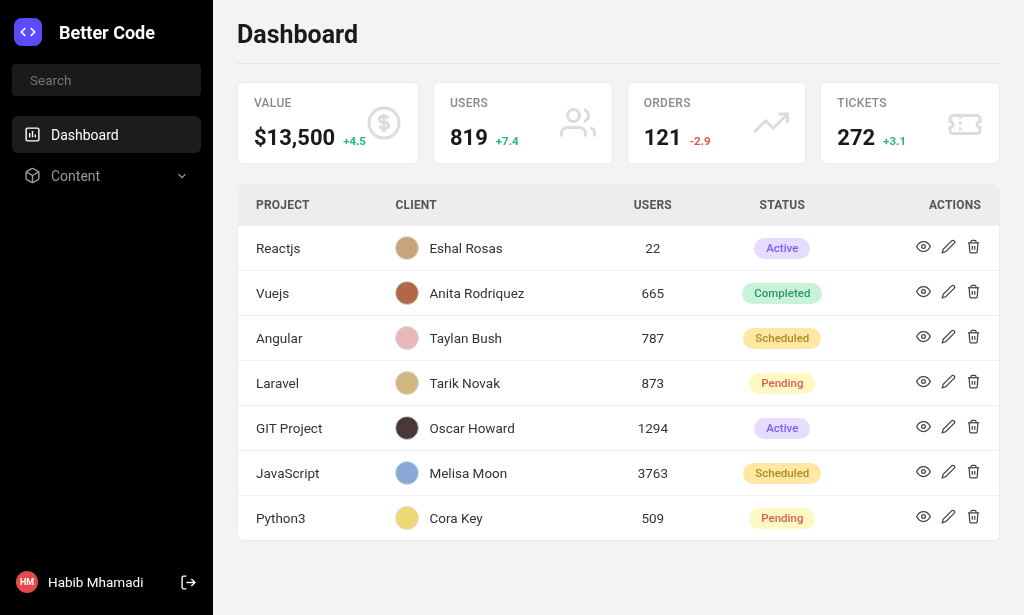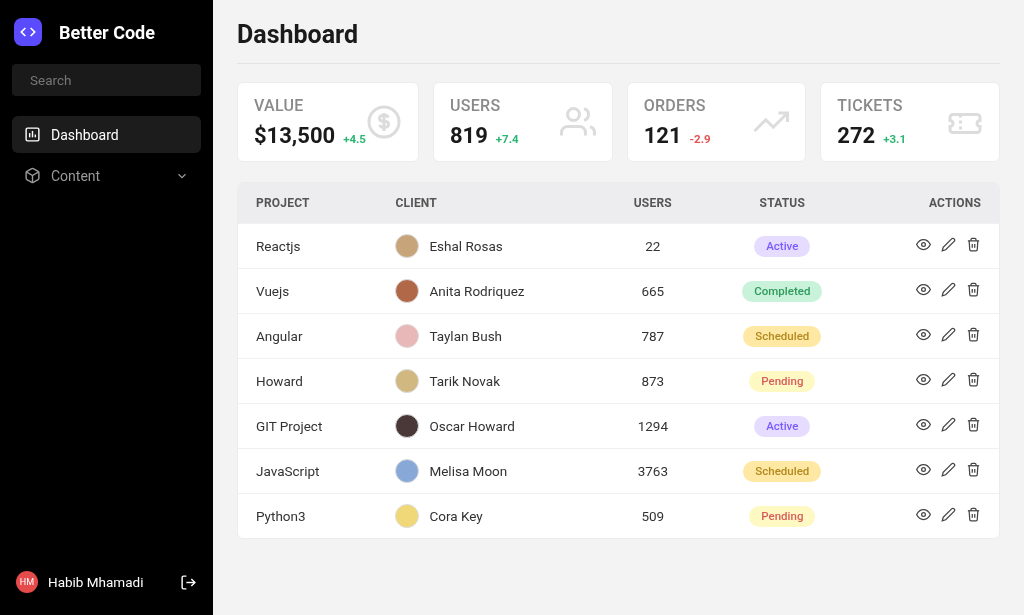--- a/index.html
+++ b/index.html
@@ -7,26 +7,26 @@
 .sidebar{width:213px;background:#000;color:#fff;display:flex;flex-direction:column;padding:16px 12px}
 .logo-row{display:flex;align-items:center;gap:17px;margin-bottom:16px;padding:2px}
 .logo-box{width:28px;height:28px;background:#5b4bff;border-radius:8px;display:flex;align-items:center;justify-content:center}
 .logo-text{font-weight:700;font-size:18px}
 .search-box{background:#1a1a1a;border-radius:4px;padding:8px 10px;display:flex;align-items:center;gap:8px;margin-bottom:20px}
 .search-input{background:none;border:none;color:#9a9a9a;font-size:13.5px;flex:1;outline:none}
 .nav-item{display:flex;align-items:center;gap:10px;padding:10px 12px;border-radius:6px;font-size:14px;cursor:pointer;color:#9a9a9a;margin-bottom:4px}
 .nav-item.active{background:#1c1c1c;color:#fff}
 .nav-item .chev{margin-left:auto}
 .user-footer{margin-top:auto;display:flex;align-items:center;gap:10px;padding:6px 4px}
-.avatar-sm{width:22px;height:22px;border-radius:50%;background:#e54b4b;display:flex;align-items:center;justify-content:center;font-size:9px;font-weight:400}
+.avatar-sm{width:22px;height:22px;border-radius:50%;background:#e54b4b;display:flex;align-items:center;justify-content:center;font-size:9px;font-weight:700}
 .main{flex:1;padding:20px 24px;overflow:auto}
 .page-title{font-size:25px;font-weight:700;color:#1a1a1a;padding-bottom:14px;border-bottom:1px solid #e3e3e3;margin-bottom:18px}
 .cards{display:flex;gap:14px;margin-bottom:20px}
 .card{flex:1;background:#fff;border:1px solid #ececec;border-radius:6px;padding:13px 16px;display:flex;justify-content:space-between;align-items:center}
-.card-label{font-size:16px;color:#8a8a8a;font-weight:500;letter-spacing:.3px;margin-bottom:8px}
+.card-label{font-size:12px;color:#8a8a8a;font-weight:500;letter-spacing:.3px;margin-bottom:15px}
 .card-value-row{display:flex;align-items:baseline;gap:8px}
 .card-value{font-size:22px;font-weight:700;color:#1a1a1a}
 .delta{font-size:11.5px;font-weight:700}
 .delta.up{color:#2bb673}
 .delta.down{color:#e55353}
 .card-icon{color:#dcdcdc}
 .table-wrap{background:#fff;border-radius:6px;overflow:hidden;border:1px solid #ececec}
 table{width:100%;border-collapse:collapse}
 thead{background:#ededef}
 th{text-align:left;font-size:12px;font-weight:700;color:#555;padding:13px 18px;letter-spacing:.2px}
@@ -267,21 +267,21 @@
                   <svg width="15" height="15" viewBox="0 0 24 24" fill="none" stroke="currentColor" stroke-width="2">
                     <polyline points="3 6 5 6 21 6"></polyline>
                     <path d="M19 6l-1 14a2 2 0 0 1-2 2H8a2 2 0 0 1-2-2L5 6"></path>
                     <path d="M10 11v6M14 11v6"></path>
                     <path d="M8 6V4a2 2 0 0 1 2-2h4a2 2 0 0 1 2 2v2"></path>
                   </svg>
                 </span>
               </div></td>
           </tr>
           <tr>
-            <td>Howard</td>
+            <td>Laravel</td>
             <td>
               <div class="client-cell">
                 <span class="av" style="background-color:#d0b880"></span>
                 <span>Tarik Novak</span>
               </div>
             </td>
             <td>873</td>
             <td><span class="badge pending">Pending</span></td>
             <td><div class="actions">
                 <span>

